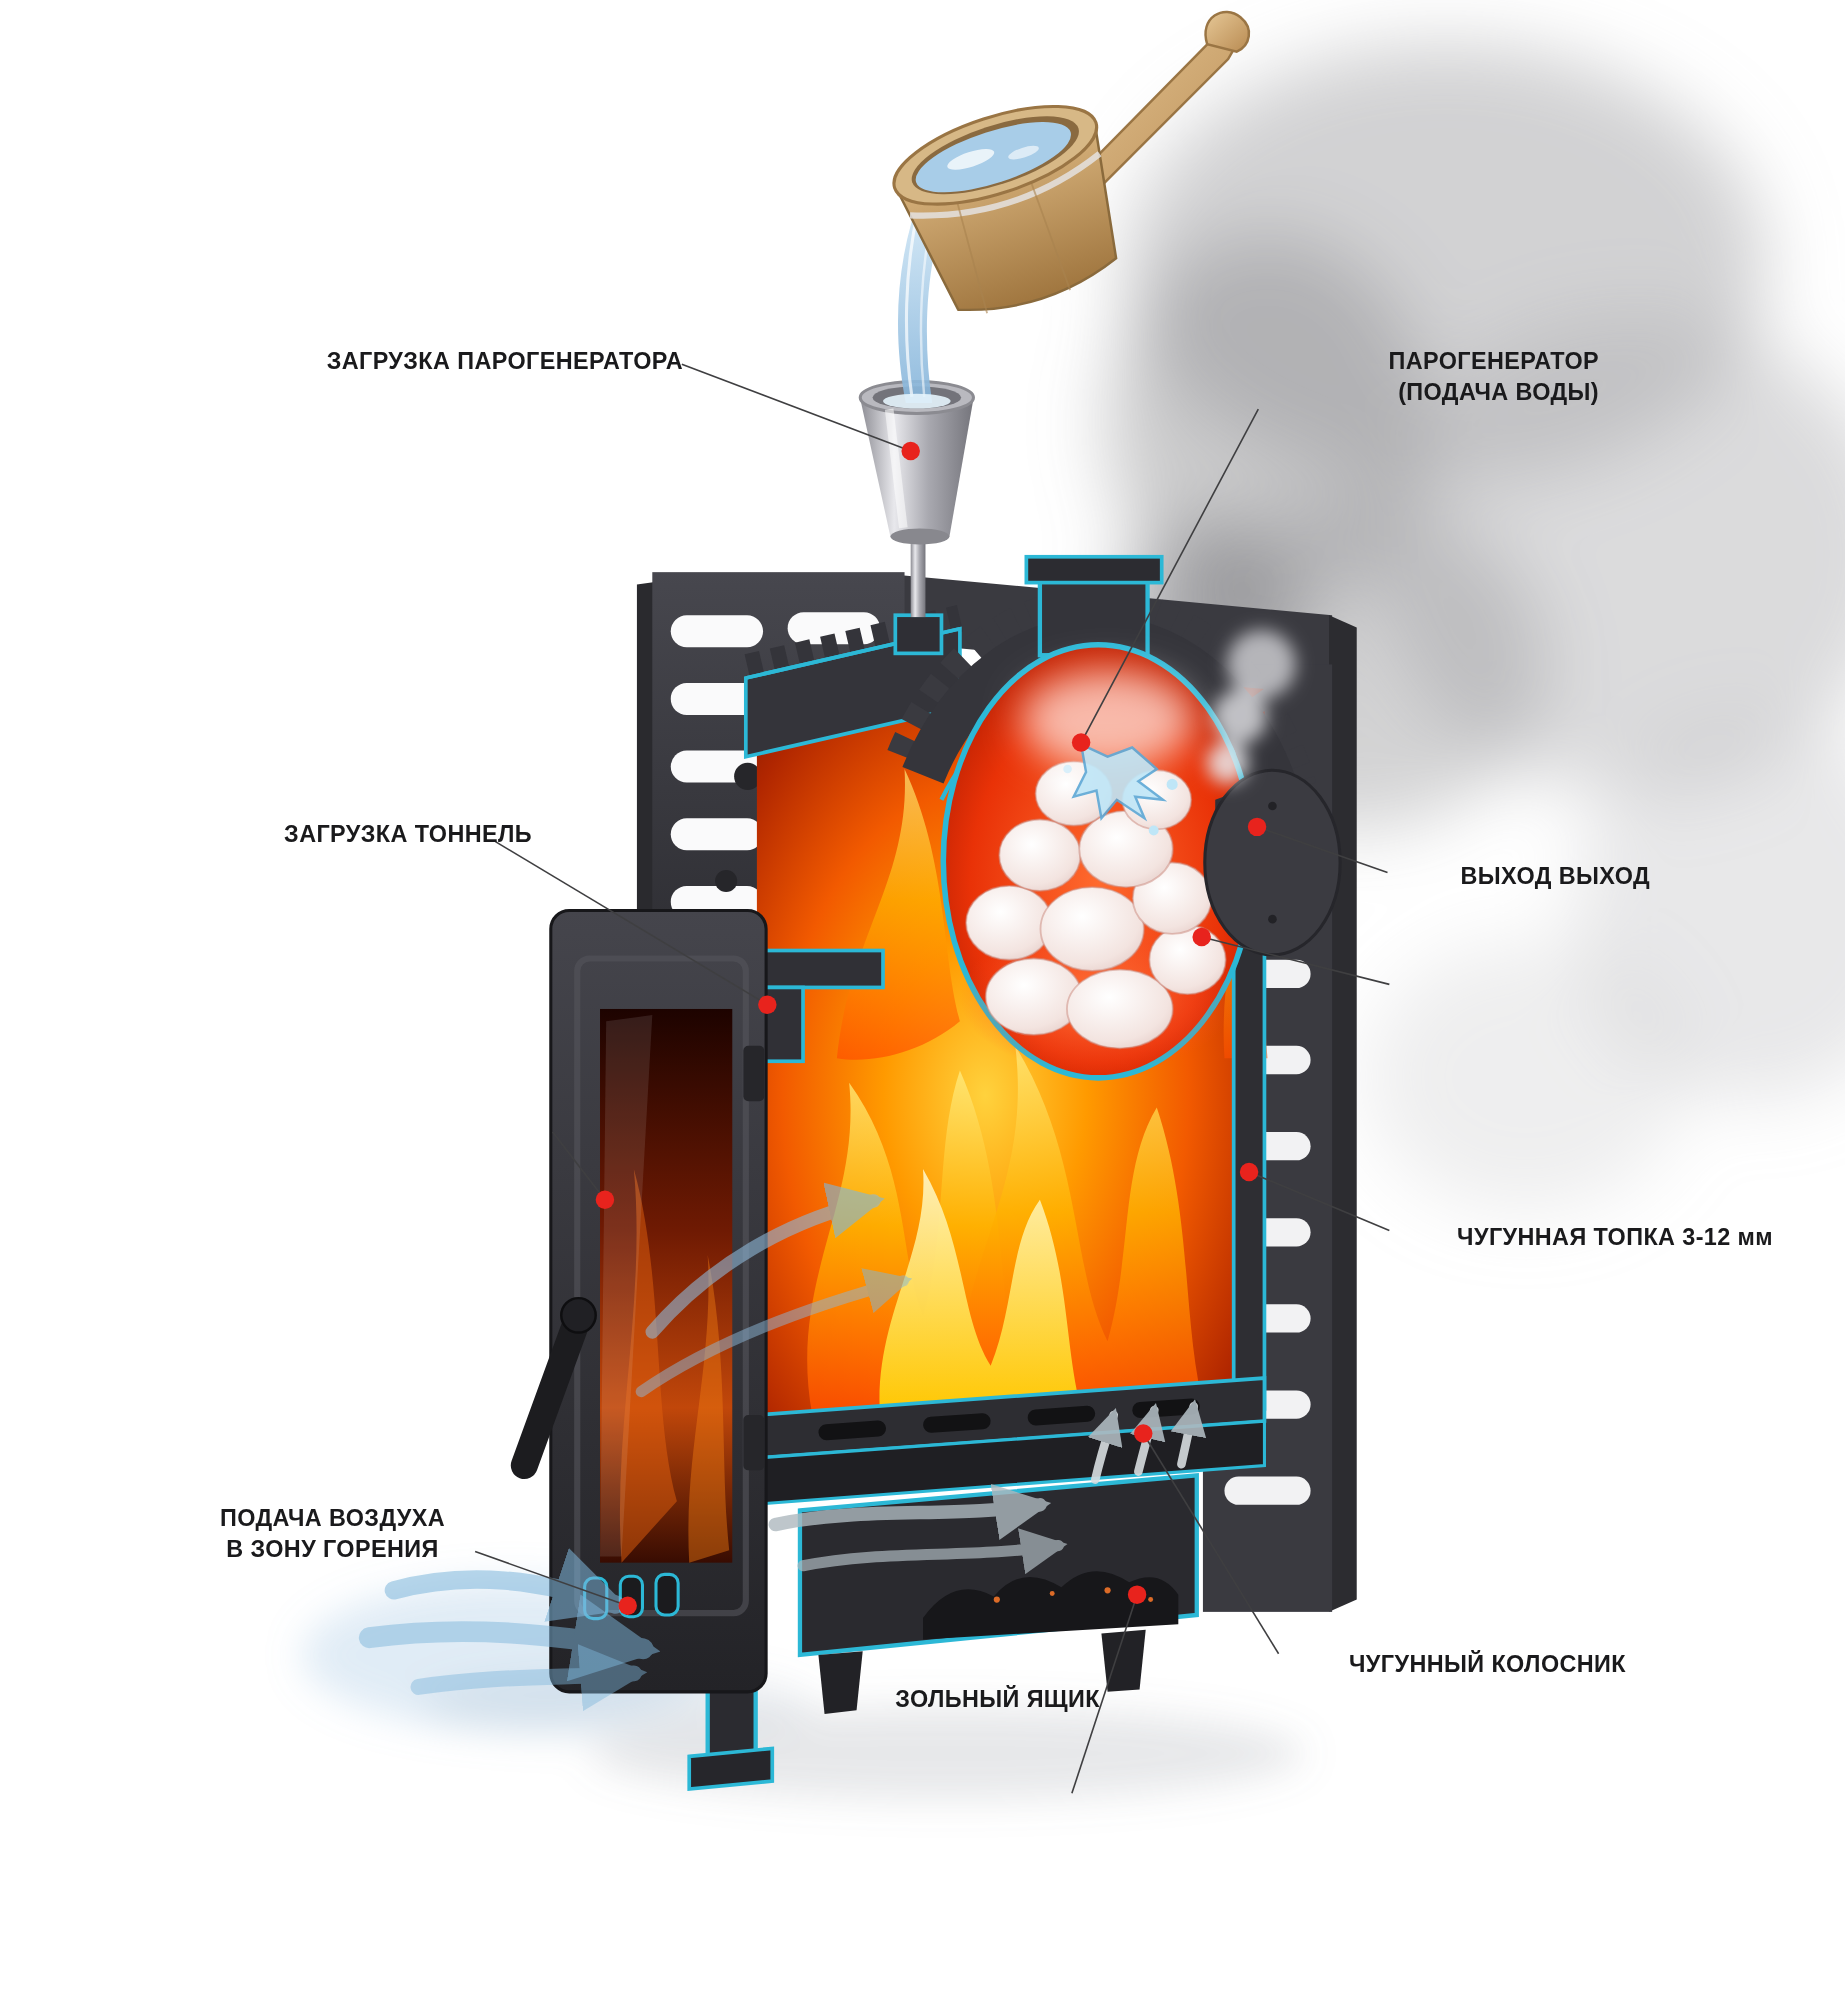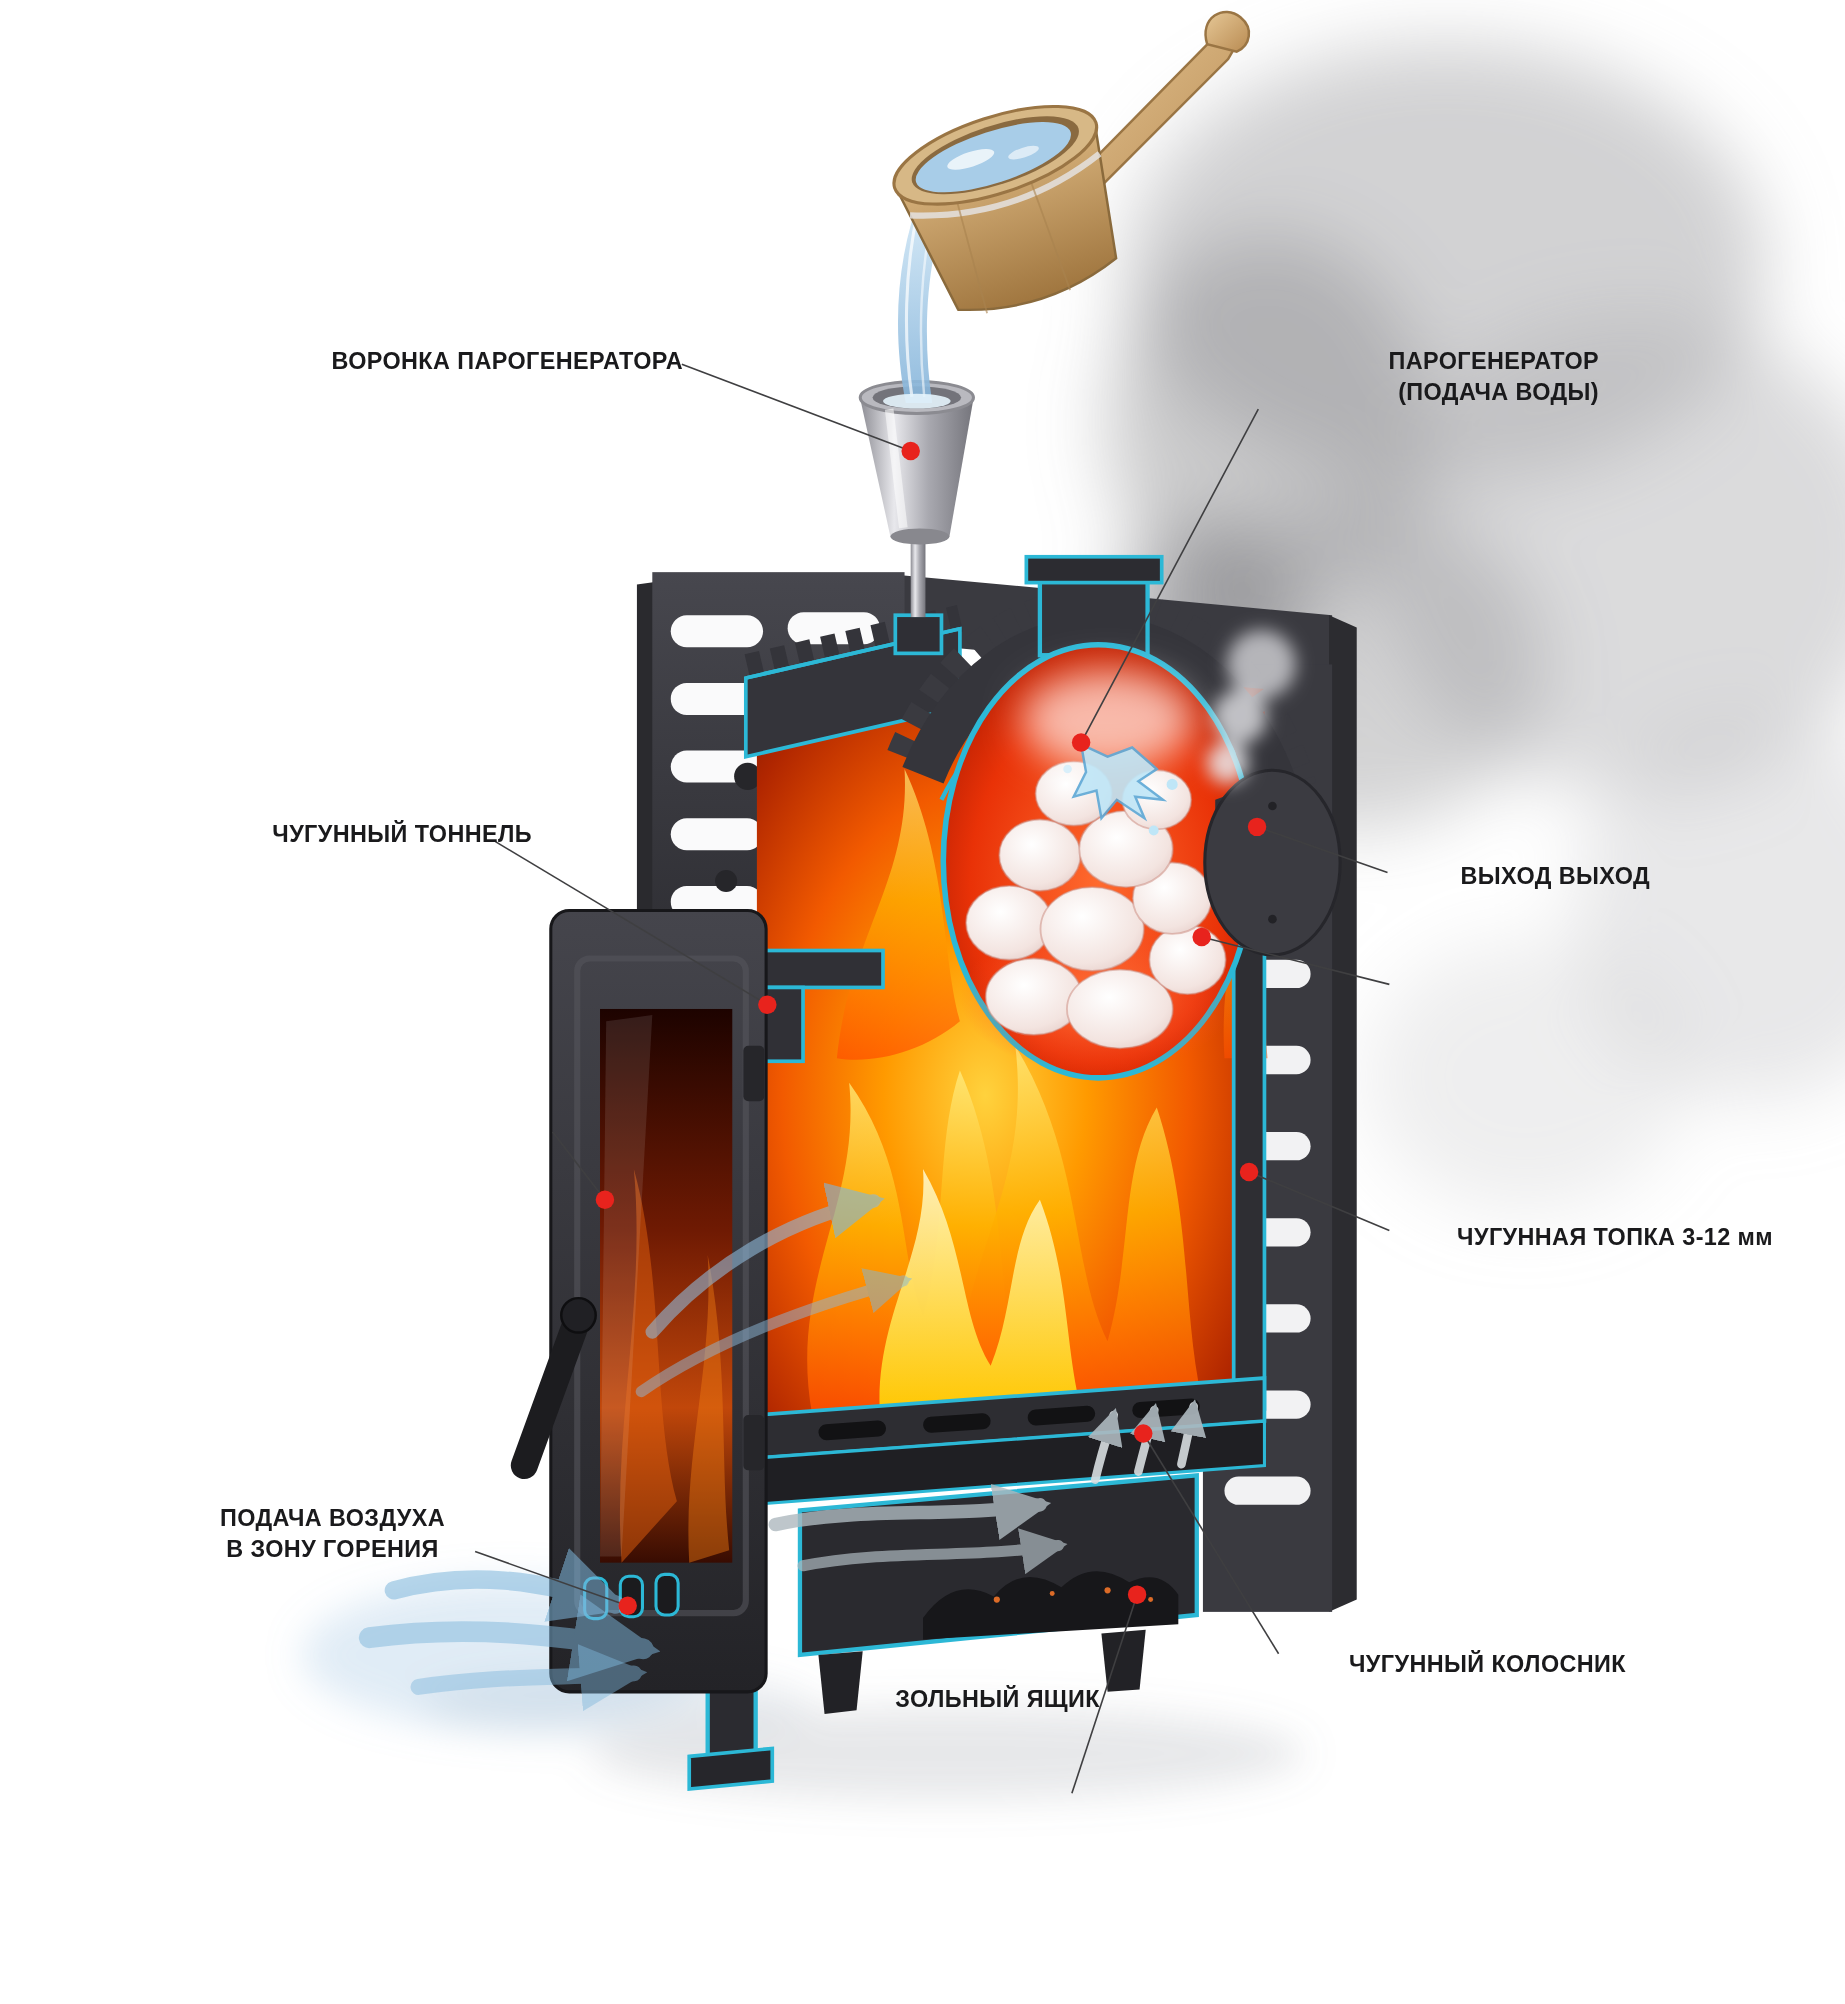--- a/index.html
+++ b/index.html
@@ -330,26 +330,26 @@
     <circle cx="2043" cy="1344" r="15"></circle>
     <circle cx="1953" cy="1523" r="15"></circle>
     <circle cx="983" cy="1950" r="15"></circle>
     <circle cx="2030" cy="1905" r="15"></circle>
     <circle cx="1020" cy="2610" r="15"></circle>
     <circle cx="1858" cy="2330" r="15"></circle>
     <circle cx="1848" cy="2592" r="15"></circle>
   </g>
 </svg>
 
-<div class="callout ta-r" style="left:283px; top:346px; width:400px;">ВОРОНКА ПАРОГЕНЕРАТОРА</div>
+<div class="callout ta-r" style="left:283px; top:346px; width:400px;">ЗАГРУЗКА ПАРОГЕНЕРАТОРА</div>
 
 <div class="callout" style="left:1254px; top:346px; width:345px;">ПАРОГЕНЕРАТОР
 (ПОДАЧА ВОДЫ)</div>
 
-<div class="callout" style="left:212px; top:819px; width:320px;">ЧУГУННЫЙ ТОННЕЛЬ</div>
+<div class="callout" style="left:212px; top:819px; width:320px;">ЗАГРУЗКА ТОННЕЛЬ</div>
 
 <div class="callout" style="left:1392px; top:861px; width:258px;">ВЫХОД ВЫХОД</div>
 
 
 
 <div class="callout" style="left:1392px; top:1222px; width:381px;">ЧУГУННАЯ ТОПКА 3-12 мм</div>
 
 <div class="callout ta-c" style="left:200px; top:1463px; width:265px;margin-top:40px;">ПОДАЧА ВОЗДУХА
 В ЗОНУ ГОРЕНИЯ</div>
 

